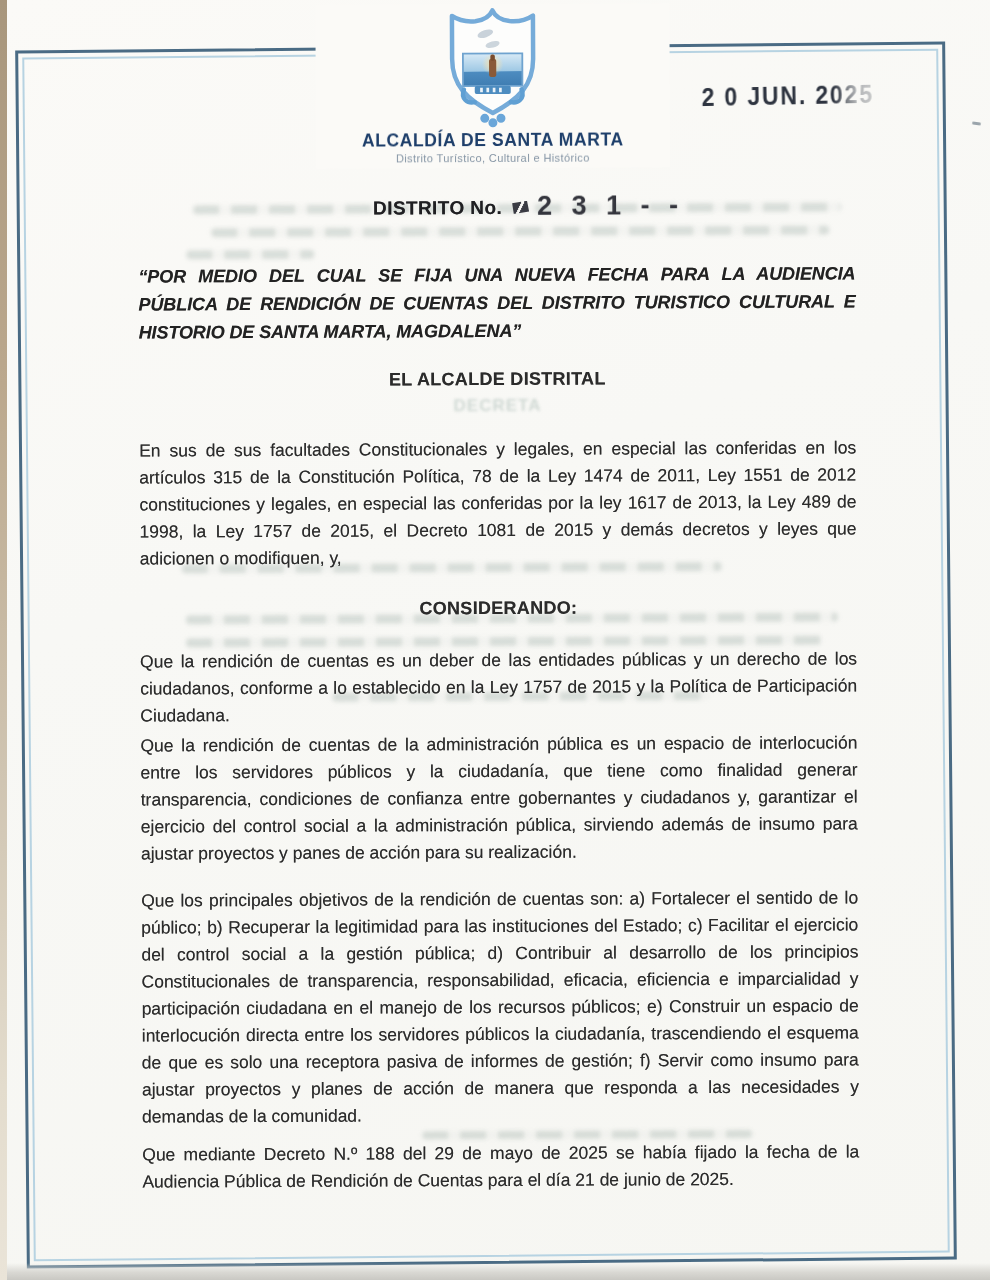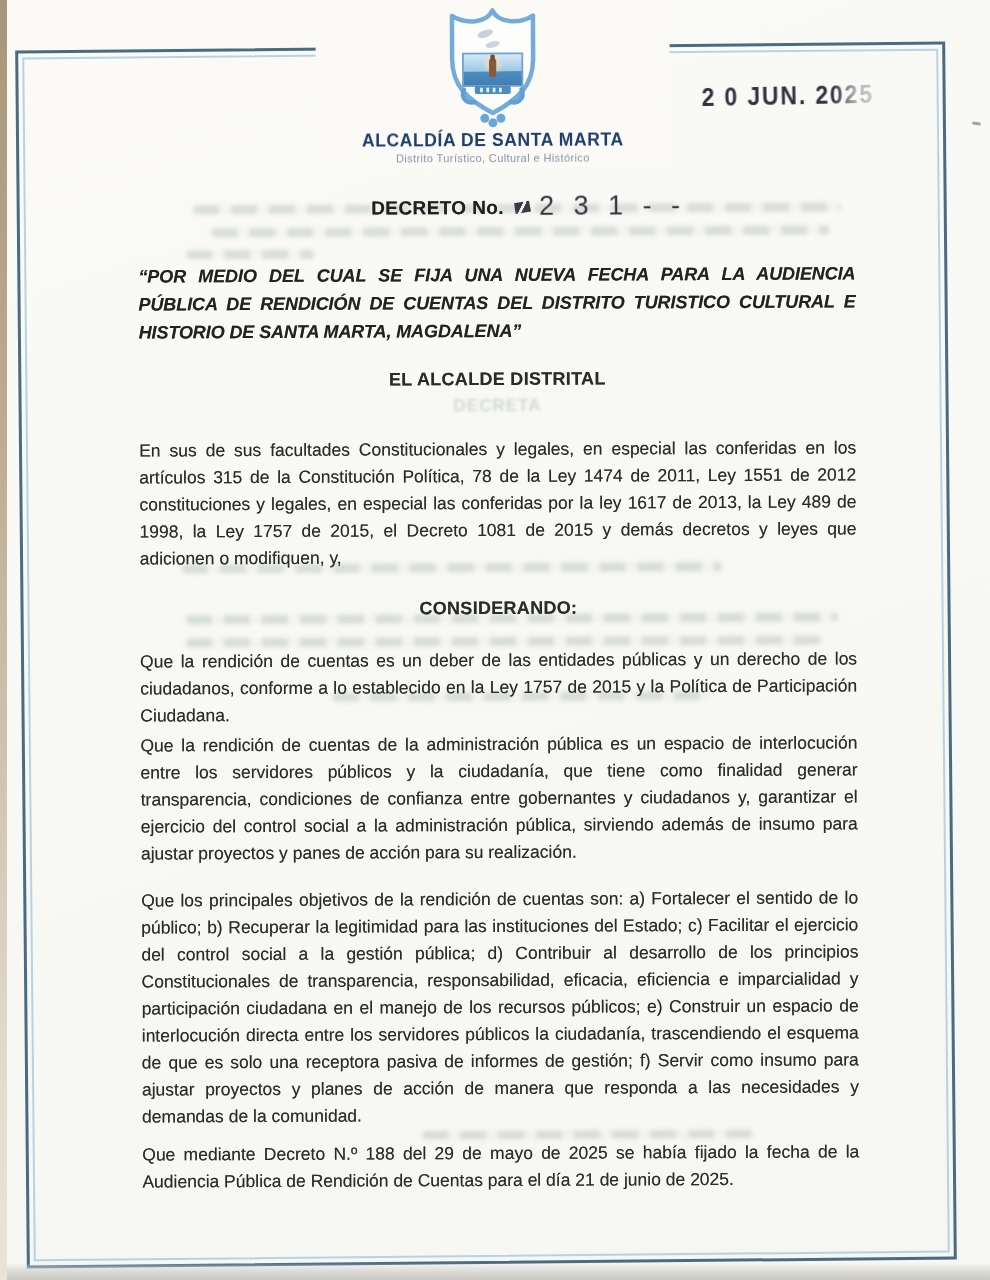--- a/index.html
+++ b/index.html
@@ -73,21 +73,21 @@
   }
   .stamp-mark{
     display:inline-block;width:17px;height:13px;margin:0 8px 0 10px;
     background:
       linear-gradient(115deg,transparent 42%,#fbfaf7 42%,#fbfaf7 55%,transparent 55%),
       #3a3b43;
     clip-path:polygon(0 18%,88% 0,100% 82%,10% 100%);
     vertical-align:baseline;filter:blur(.3px);
   }
   .decree-number{
-    font-size:27px;font-weight:normal;color:#34353d;letter-spacing:6px;
+    font-size:27px;font-weight:bold;color:#34353d;letter-spacing:6px;
     filter:blur(.3px);vertical-align:-1px;
   }
   
   .block{
     position:absolute;left:140px;width:717px;
     font-size:17.5px;line-height:27px;color:#2b2b2b;
     text-align:justify;
     text-shadow:0 0 .4px rgba(35,35,35,.55);
   }
   .doc-title{
@@ -171,21 +171,21 @@
       <div class="org-name">ALCALDÍA DE SANTA MARTA</div>
       <div class="org-subtitle">Distrito Turístico, Cultural e Histórico</div>
     </div>
 
     <div class="date-stamp">
       <span>2 0 JUN.</span>
       <span class="year">2025</span>
     </div>
 
     <div class="decree-line">
-      <span class="decree-label">DECRETO No.</span><span class="stamp-mark"></span><span class="decree-number">2 3 1 - -</span>
+      <span class="decree-label">DISTRITO No.</span><span class="stamp-mark"></span><span class="decree-number">2 3 1 - -</span>
     </div>
 
     <div class="block doc-title">“POR MEDIO DEL CUAL SE FIJA UNA NUEVA FECHA PARA LA AUDIENCIA PÚBLICA DE RENDICIÓN DE CUENTAS DEL DISTRITO TURISTICO CULTURAL E HISTORIO DE SANTA MARTA, MAGDALENA”</div>
 
     <div class="block authority">EL ALCALDE DISTRITAL</div>
 
     <div class="block preamble">En sus de sus facultades Constitucionales y legales, en especial las conferidas en los artículos 315 de la Constitución Política, 78 de la Ley 1474 de 2011, Ley 1551 de 2012 constituciones y legales, en especial las conferidas por la ley 1617 de 2013, la Ley 489 de 1998, la Ley 1757 de 2015, el Decreto 1081 de 2015 y demás decretos y leyes que adicionen o modifiquen, y,</div>
 
     <div class="block considerando">CONSIDERANDO:</div>
 

